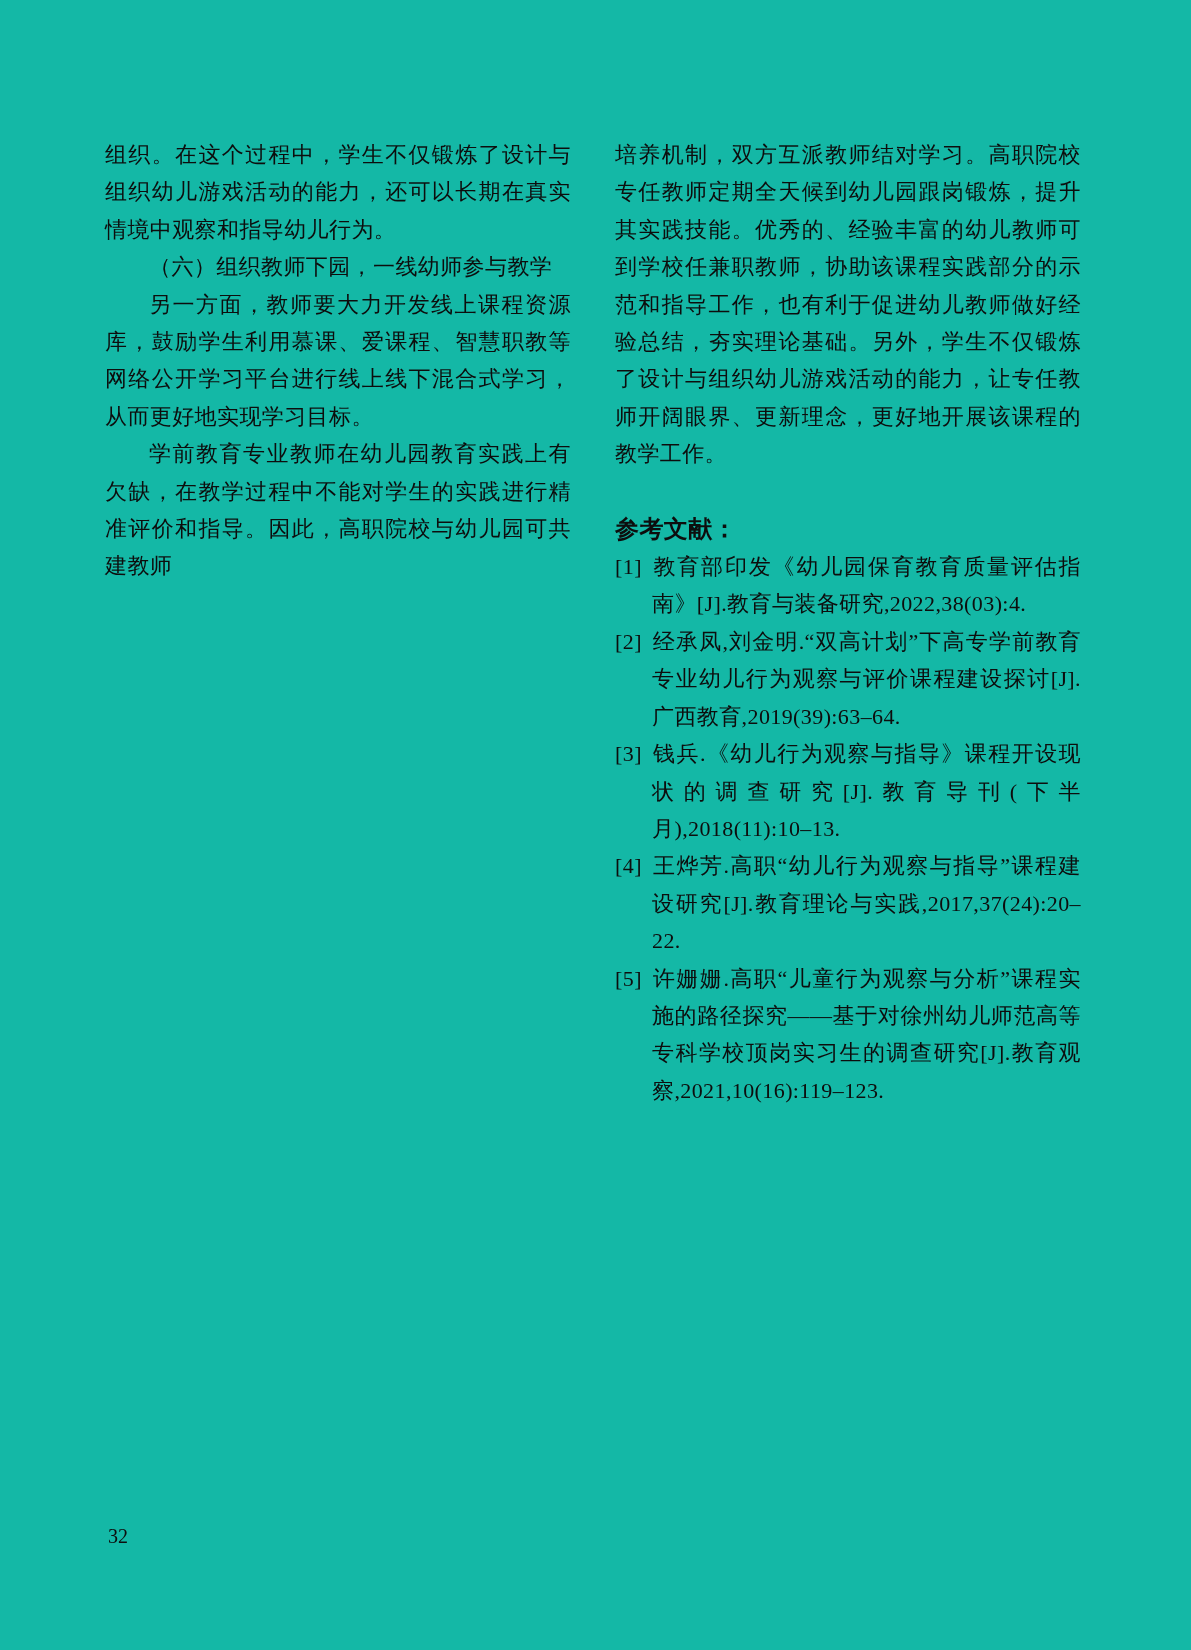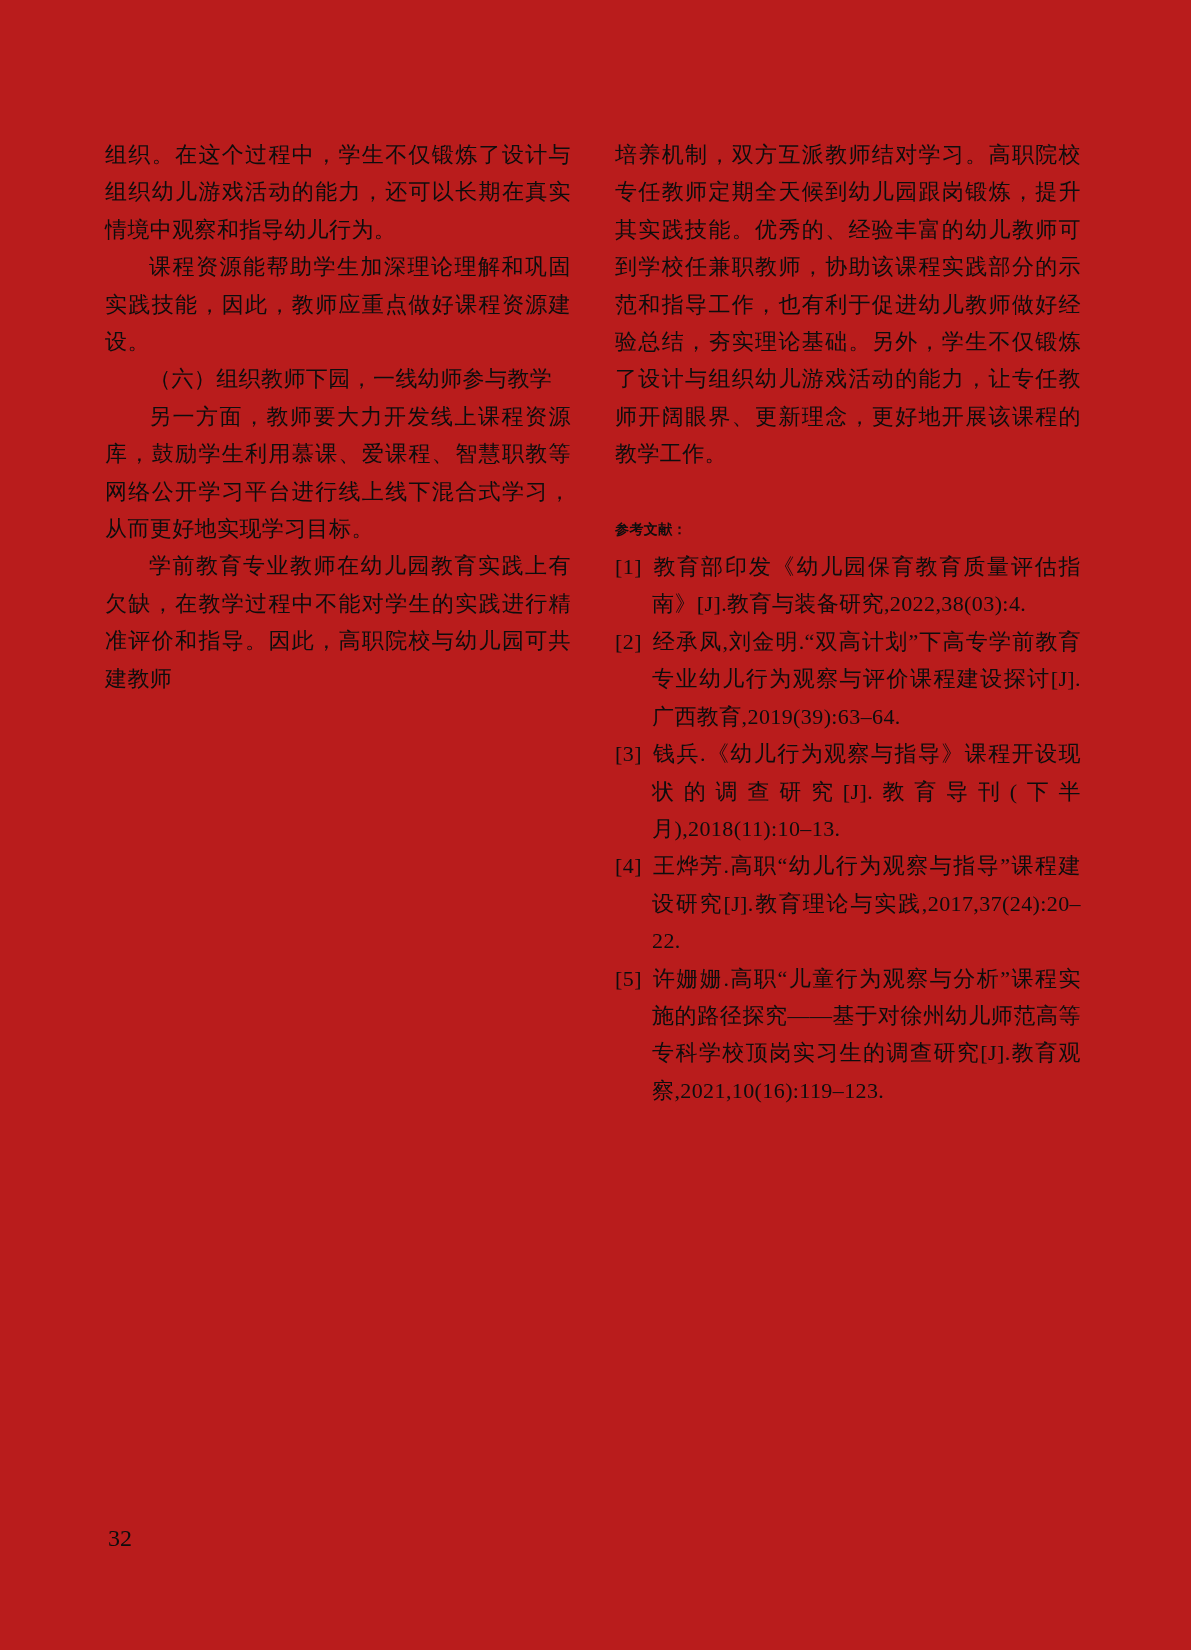--- a/index.html
+++ b/index.html
@@ -7,67 +7,66 @@
   body {
     background: #ffffff;
     color: #0d0d0d;
     font-family: "Liberation Serif", "DejaVu Serif", serif;
     position: relative;
     overflow: hidden;
   }
   .page {
     position: absolute;
     inset: 0;
-    background: #b91c1c;
+    background: #14b8a6;
   }
   .col {
     position: absolute;
     top: 136px;
     width: 466px;
     font-size: 22px;
     line-height: 37.4px;
     text-align: justify;
     letter-spacing: 0.4px;
   }
   .col-left  { left: 105px; }
   .col-right { left: 615px; }
   .para { text-indent: 2em; }
   .para.no-indent { text-indent: 0; }
   .refs-heading {
-    font-size: 14px;
+    font-size: 24px;
     font-weight: bold;
     margin-top: 38px;
     line-height: 37.4px;
     letter-spacing: 0.4px;
   }
   .ref {
     padding-left: 37px;
     text-indent: -37px;
   }
   .ref-label {
     display: inline-block;
     width: 37px;
     text-indent: 0;
   }
   .page-number {
     position: absolute;
     left: 108px;
     top: 1524px;
-    font-size: 24px;
+    font-size: 20px;
     line-height: 1.2;
   }
 </style>
 </head>
 <body>
 
 <div class="page">
 
   <div class="col col-left" id="left-col">
       <p class="para no-indent">组织。在这个过程中，学生不仅锻炼了设计与组织幼儿游戏活动的能力，还可以长期在真实情境中观察和指导幼儿行为。</p>
-      <p class="para">课程资源能帮助学生加深理论理解和巩固实践技能，因此，教师应重点做好课程资源建设。</p>
       <p class="para">（六）组织教师下园，一线幼师参与教学</p>
       <p class="para">另一方面，教师要大力开发线上课程资源库，鼓励学生利用慕课、爱课程、智慧职教等网络公开学习平台进行线上线下混合式学习，从而更好地实现学习目标。</p>
       <p class="para">学前教育专业教师在幼儿园教育实践上有欠缺，在教学过程中不能对学生的实践进行精准评价和指导。因此，高职院校与幼儿园可共建教师</p>
     </div>
 
   <div class="col col-right">
     <div id="right-paras">
         <p class="para no-indent">培养机制，双方互派教师结对学习。高职院校专任教师定期全天候到幼儿园跟岗锻炼，提升其实践技能。优秀的、经验丰富的幼儿教师可到学校任兼职教师，协助该课程实践部分的示范和指导工作，也有利于促进幼儿教师做好经验总结，夯实理论基础。另外，学生不仅锻炼了设计与组织幼儿游戏活动的能力，让专任教师开阔眼界、更新理念，更好地开展该课程的教学工作。</p>
       </div>
     <h3 class="refs-heading">参考文献：</h3>

